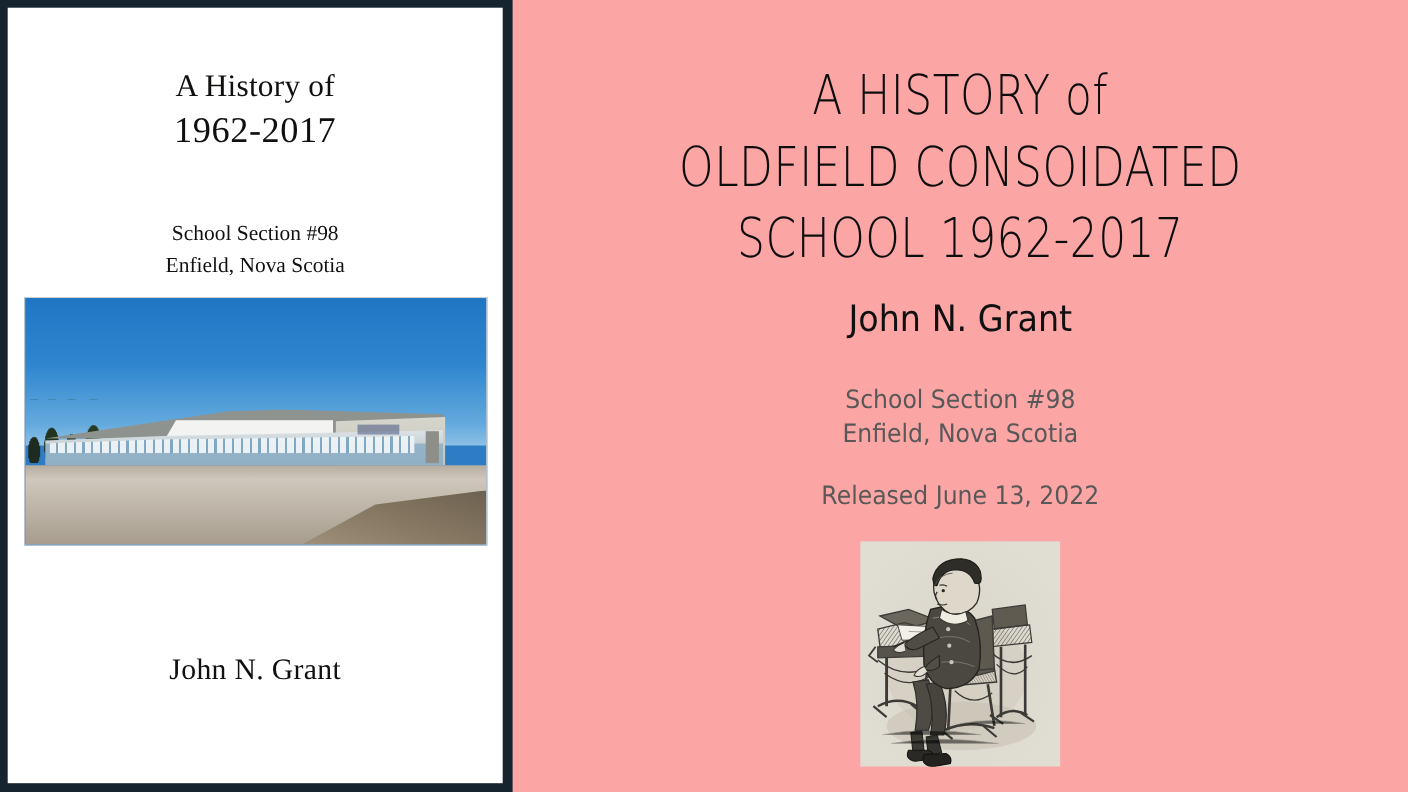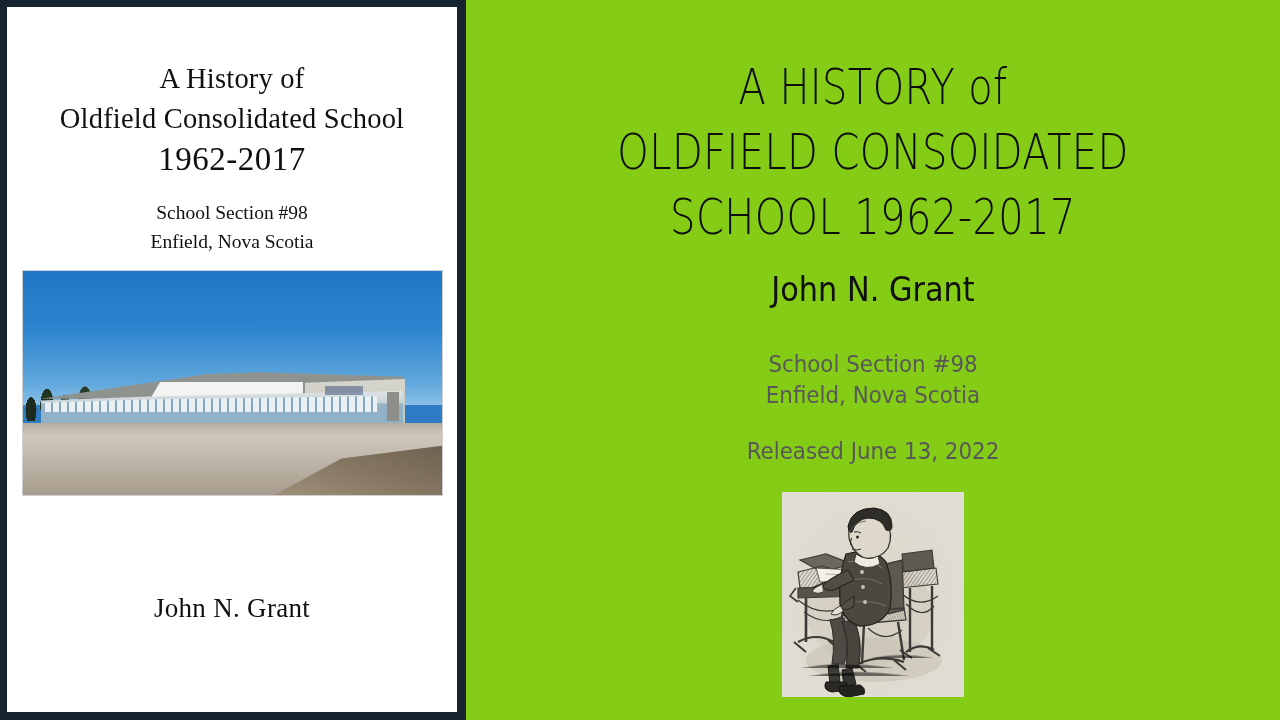--- a/index.html
+++ b/index.html
@@ -12,21 +12,21 @@
     height: 720px;
     overflow: hidden;
     background: #e0ddd3;
     font-family: "Liberation Sans", sans-serif;
   }
 
   .slide {
     position: relative;
     width: 1280px;
     height: 720px;
-    background: #84cc16;
+    background: #fca5a5;
   }
 
   
   .cover-frame {
     position: absolute;
     left: 0px;
     top: 0px;
     width: 466px;
     height: 720px;
     background: #16242f;
@@ -238,21 +238,20 @@
 </head>
 <body>
 
 <div class="slide">
 
   <div class="cover-frame">
     <div class="cover-page">
 
       <div class="cover-title-block">
         <div class="cover-line l1">A History of</div>
-        <div class="cover-line l2">Oldfield Consolidated School</div>
         <div class="cover-line l3">1962-2017</div>
       </div>
 
       <div class="cover-sub-block">
         <div class="cover-sub">School Section #98</div>
         <div class="cover-sub">Enfield, Nova Scotia</div>
       </div>
 
       <div class="cover-photo">
         <div class="ph-sky"></div>

